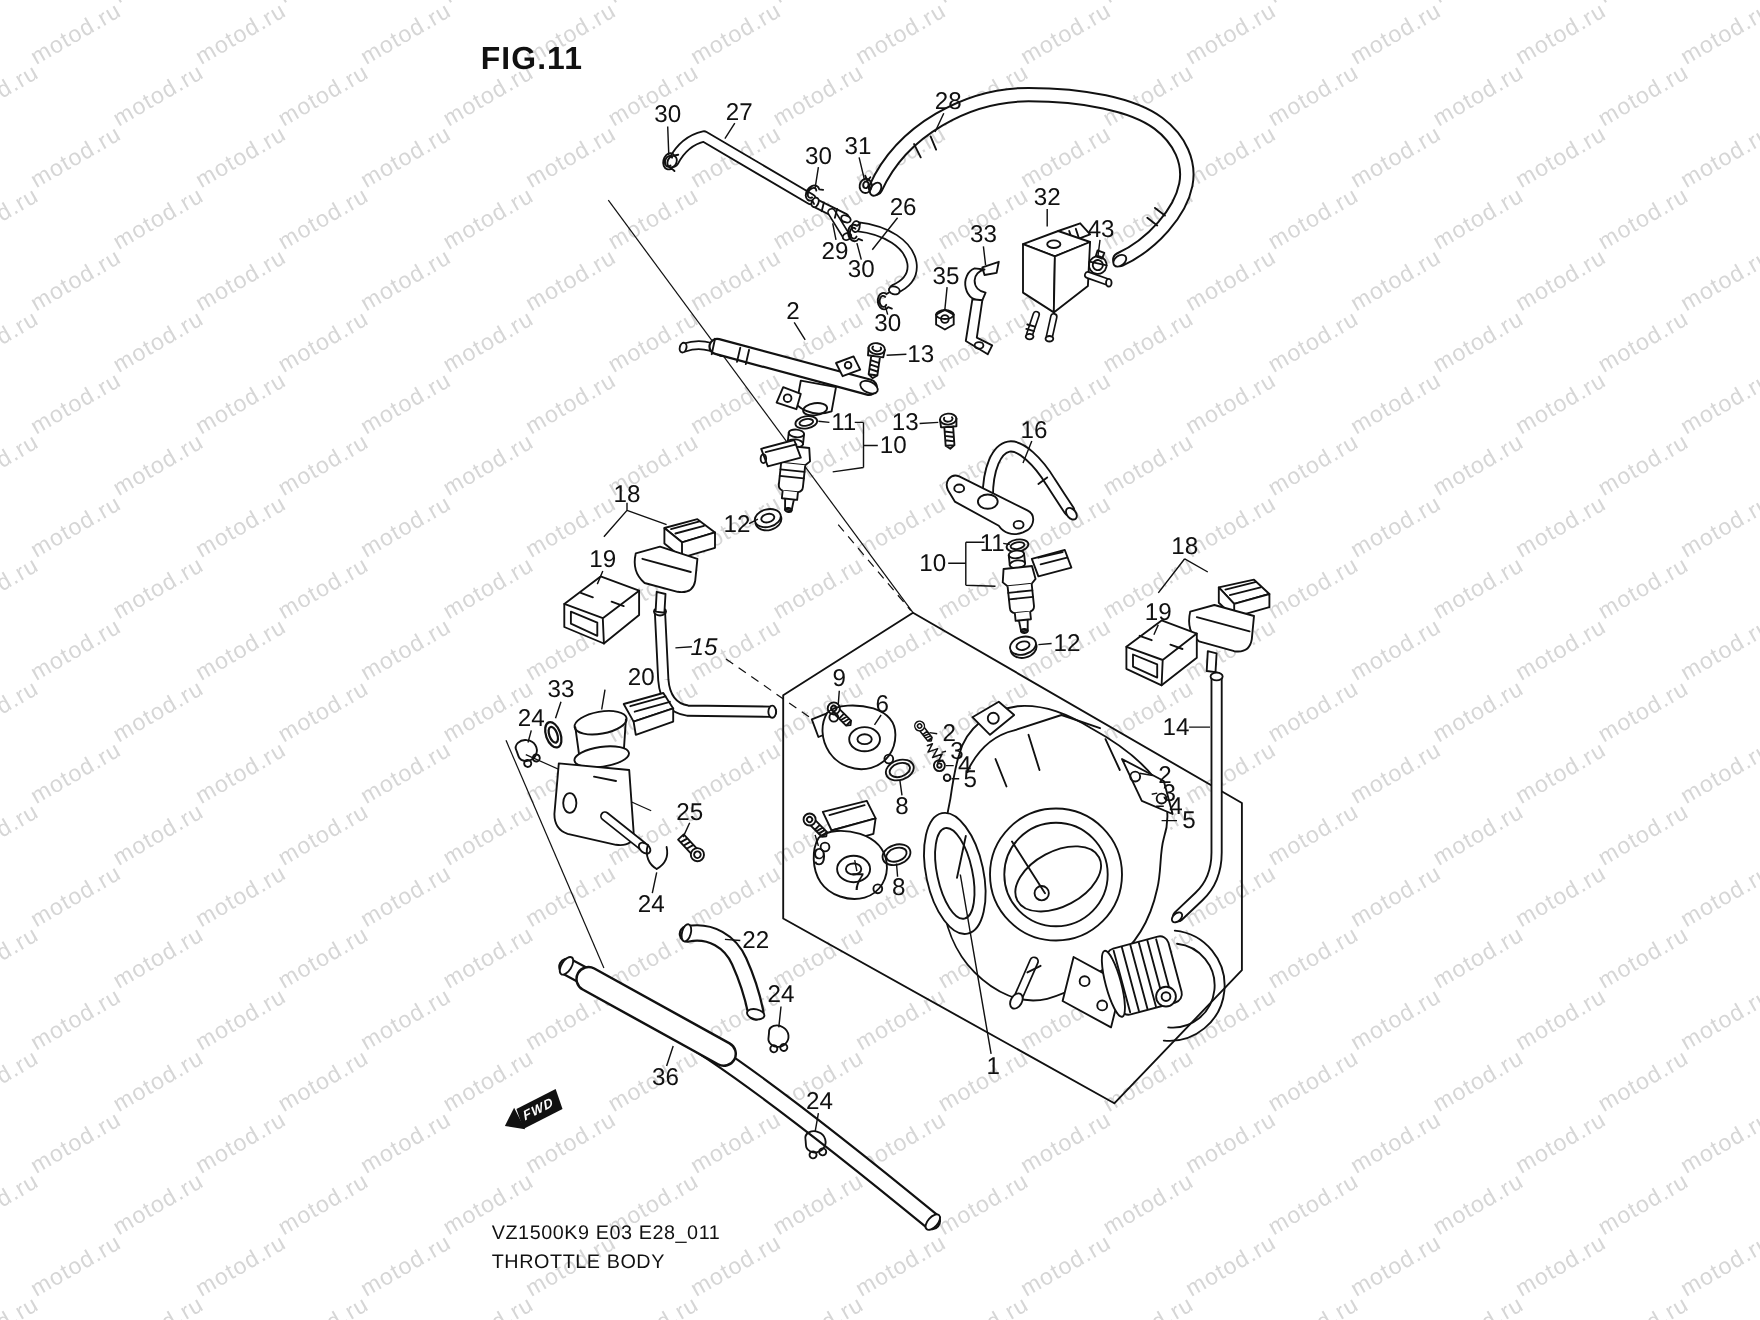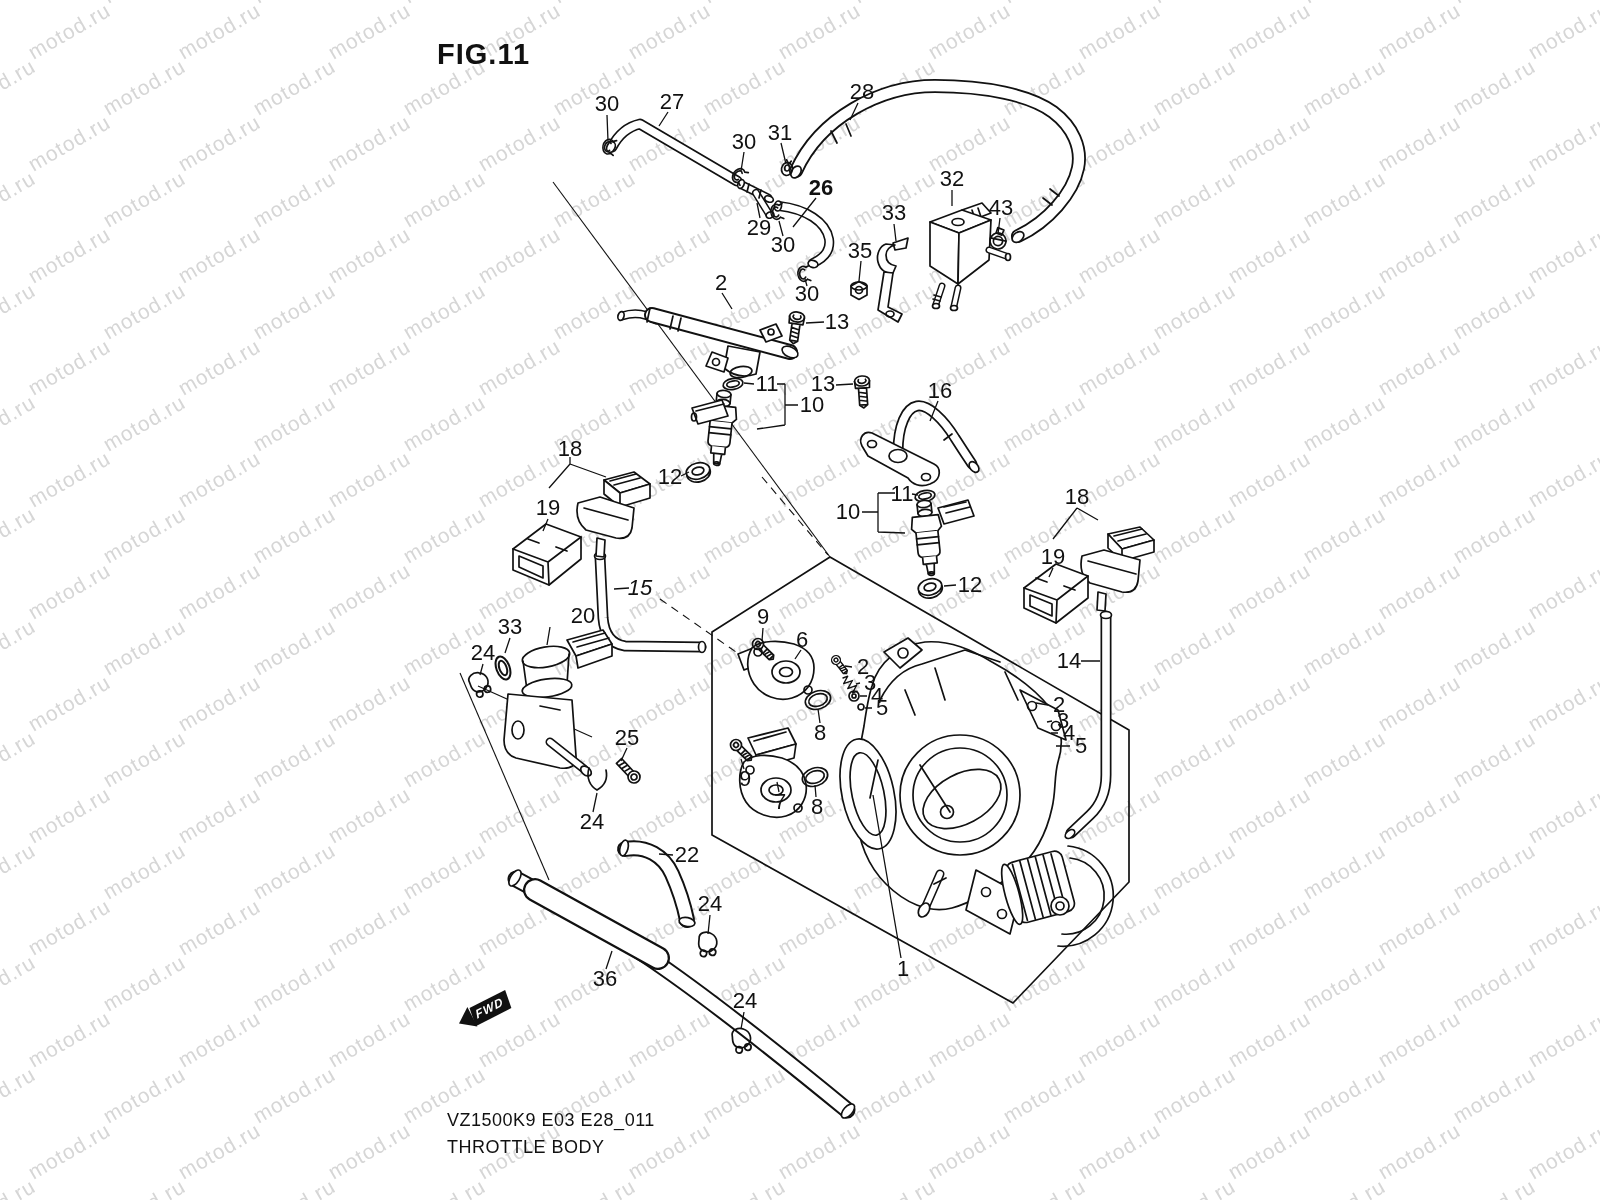--- a/index.html
+++ b/index.html
@@ -661,21 +661,21 @@
         M606,969 L612,951 M744,1012 L741,1029"></path>
     </g>
   </svg>
 
   <div id="labels">
       <span class="plabel" style="left: 607px; top: 104px;">30</span>
       <span class="plabel" style="left: 672px; top: 102px;">27</span>
       <span class="plabel" style="left: 862px; top: 92px;">28</span>
       <span class="plabel" style="left: 744px; top: 142px;">30</span>
       <span class="plabel" style="left: 780px; top: 133px;">31</span>
-      <span class="plabel" style="left: 821px; top: 188px; font-weight: bold;">26</span>
+      <span class="plabel" style="left: 821px; top: 188px;">26</span>
       <span class="plabel" style="left: 952px; top: 179px;">32</span>
       <span class="plabel" style="left: 894px; top: 213px;">33</span>
       <span class="plabel" style="left: 1001px; top: 208px;">43</span>
       <span class="plabel" style="left: 759px; top: 228px;">29</span>
       <span class="plabel" style="left: 783px; top: 245px;">30</span>
       <span class="plabel" style="left: 860px; top: 251px;">35</span>
       <span class="plabel" style="left: 721px; top: 283px;">2</span>
       <span class="plabel" style="left: 807px; top: 294px;">30</span>
       <span class="plabel" style="left: 837px; top: 322px;">13</span>
       <span class="plabel" style="left: 767px; top: 384px;">11</span>

